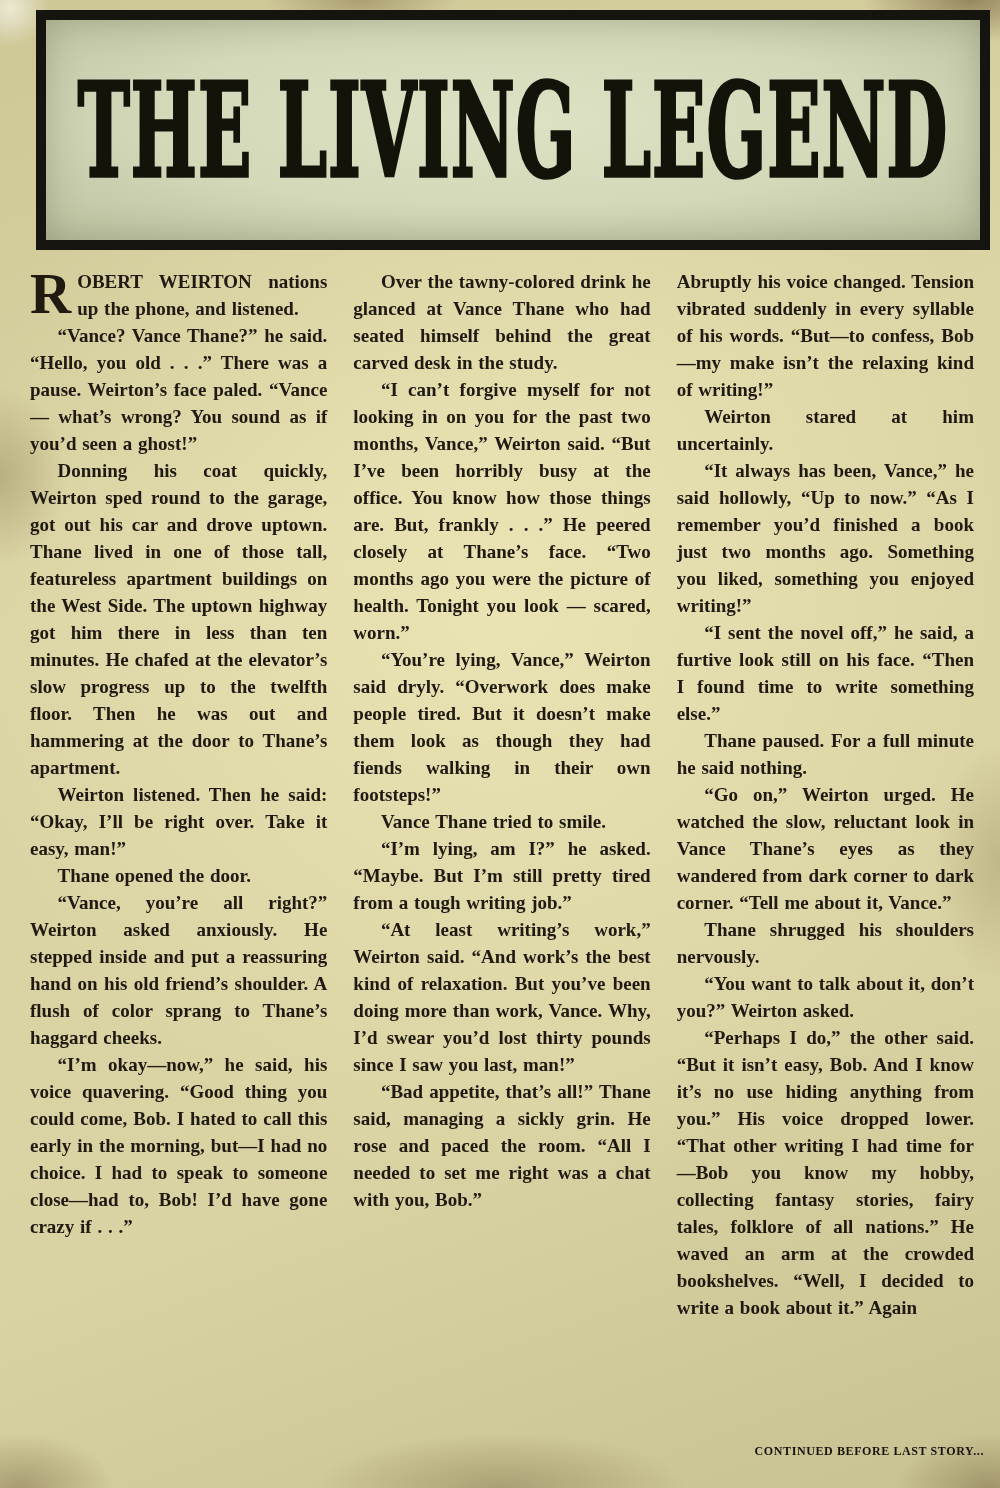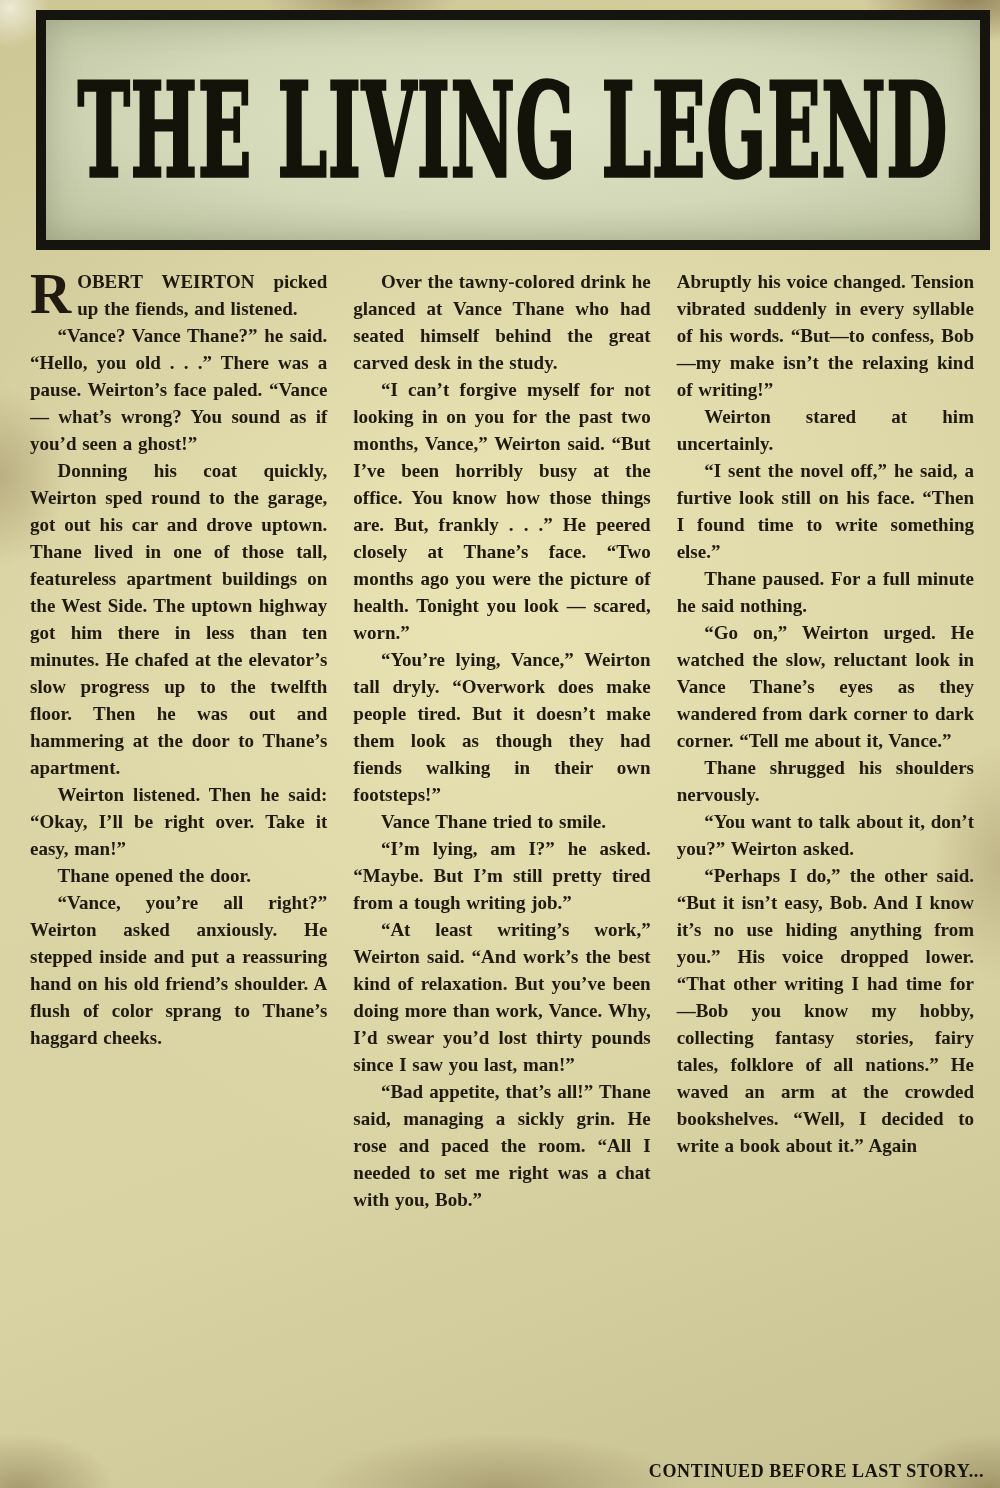--- a/index.html
+++ b/index.html
@@ -58,58 +58,60 @@
   .col p.flush { text-indent: 0; }
 
   .dropcap {
     float: left;
     font-size: 57px; line-height: 46px;
     padding: 3px 6px 0 0;
     font-weight: 700;
   }
 
   .footer {
-    position: absolute; right: 16px; bottom: 6px;
-    font-weight: 700; font-size: 18px; letter-spacing: 0.6px;
+    position: absolute; right: 16px; bottom: 29px;
+    font-weight: 700; font-size: 12px; letter-spacing: 0.6px;
     color: #17140c;
   }
 </style>
 </head>
 <body>
 
 <div class="page">
 
   <div class="title-box">
     <h1 class="title">THE LIVING LEGEND</h1>
   </div>
 
   <div class="columns">
 
     <div class="col">
-      <p class="flush"><span class="dropcap">R</span><span>OBERT WEIRTON picked up the fiends, and listened.</span></p>
+      <p class="flush"><span class="dropcap">R</span><span>OBERT WEIRTON nations up the phone, and listened.</span></p>
       <p>“Vance? Vance Thane?” he said. “Hello, you old . . .” There was a pause. Weirton’s face paled. “Vance — what’s wrong? You sound as if you’d seen a ghost!”</p>
       <p>Donning his coat quickly, Weirton sped round to the garage, got out his car and drove uptown. Thane lived in one of those tall, featureless apartment buildings on the West Side. The uptown highway got him there in less than ten minutes. He chafed at the elevator’s slow progress up to the twelfth floor. Then he was out and hammering at the door to Thane’s apartment.</p>
       <p>Weirton listened. Then he said: “Okay, I’ll be right over. Take it easy, man!”</p>
       <p>Thane opened the door.</p>
       <p>“Vance, you’re all right?” Weirton asked anxiously. He stepped inside and put a reassuring hand on his old friend’s shoulder. A flush of color sprang to Thane’s haggard cheeks.</p>
+      <p>“I’m okay—now,” he said, his voice quavering. “Good thing you could come, Bob. I hated to call this early in the morning, but—I had no choice. I had to speak to someone close—had to, Bob! I’d have gone crazy if . . .”</p>
     </div>
 
     <div class="col">
       <p>Over the tawny-colored drink he glanced at Vance Thane who had seated himself behind the great carved desk in the study.</p>
       <p>“I can’t forgive myself for not looking in on you for the past two months, Vance,” Weirton said. “But I’ve been horribly busy at the office. You know how those things are. But, frankly . . .” He peered closely at Thane’s face. “Two months ago you were the picture of health. Tonight you look — scared, worn.”</p>
-      <p>“You’re lying, Vance,” Weirton tall dryly. “Overwork does make people tired. But it doesn’t make them look as though they had fiends walking in their own footsteps!”</p>
+      <p>“You’re lying, Vance,” Weirton said dryly. “Overwork does make people tired. But it doesn’t make them look as though they had fiends walking in their own footsteps!”</p>
       <p>Vance Thane tried to smile.</p>
       <p>“I’m lying, am I?” he asked. “Maybe. But I’m still pretty tired from a tough writing job.”</p>
       <p>“At least writing’s work,” Weirton said. “And work’s the best kind of relaxation. But you’ve been doing more than work, Vance. Why, I’d swear you’d lost thirty pounds since I saw you last, man!”</p>
       <p>“Bad appetite, that’s all!” Thane said, managing a sickly grin. He rose and paced the room. “All I needed to set me right was a chat with you, Bob.”</p>
     </div>
 
     <div class="col">
       <p class="flush">Abruptly his voice changed. Tension vibrated suddenly in every syllable of his words. “But—to confess, Bob—my make isn’t the relaxing kind of writing!”</p>
       <p>Weirton stared at him uncertainly.</p>
+      <p>“It always has been, Vance,” he said hollowly, “Up to now.” “As I remember you’d finished a book just two months ago. Something you liked, something you enjoyed writing!”</p>
       <p>“I sent the novel off,” he said, a furtive look still on his face. “Then I found time to write something else.”</p>
       <p>Thane paused. For a full minute he said nothing.</p>
       <p>“Go on,” Weirton urged. He watched the slow, reluctant look in Vance Thane’s eyes as they wandered from dark corner to dark corner. “Tell me about it, Vance.”</p>
       <p>Thane shrugged his shoulders nervously.</p>
       <p>“You want to talk about it, don’t you?” Weirton asked.</p>
       <p>“Perhaps I do,” the other said. “But it isn’t easy, Bob. And I know it’s no use hiding anything from you.” His voice dropped lower. “That other writing I had time for—Bob you know my hobby, collecting fantasy stories, fairy tales, folklore of all nations.” He waved an arm at the crowded bookshelves. “Well, I decided to write a book about it.” Again</p>
     </div>
 
   </div>
 

